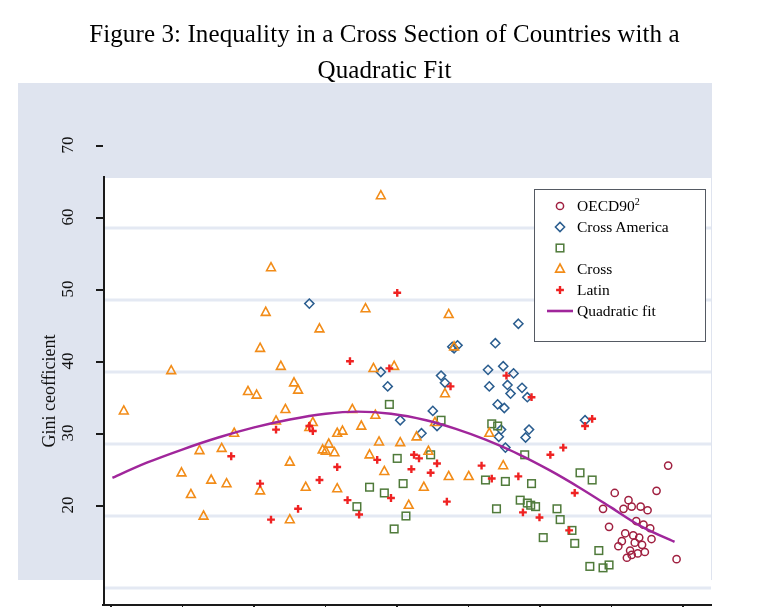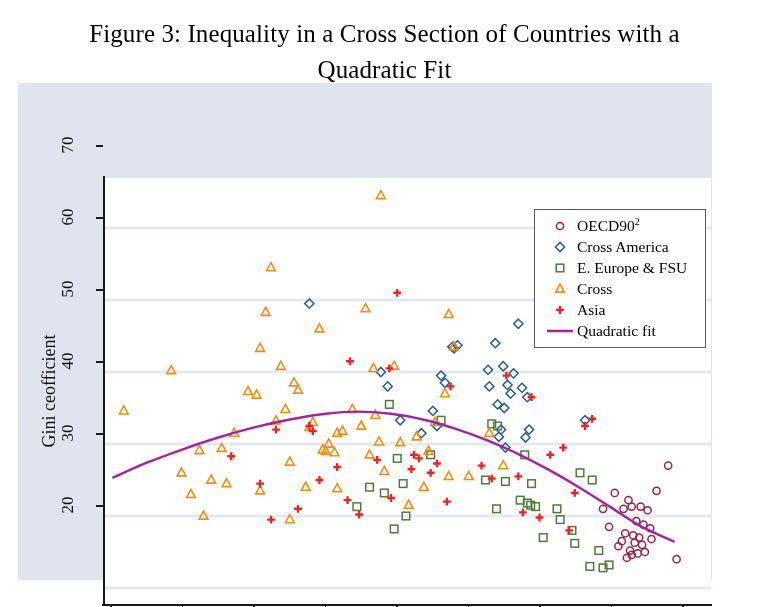--- a/index.html
+++ b/index.html
@@ -77,23 +77,22 @@
     white-space: nowrap;
   }
 
   
   #legend {
     position: absolute;
     left: 516px; top: 106px;
     width: 172px;
     background: #ffffff;
     border: 1.3px solid #555a63;
-    padding: 5px 0 6px 0;
+    padding: 5px 0 20px 0;
     box-sizing: border-box;
-    margin-top: 20px;
   }
   .legend-row {
     display: flex;
     align-items: center;
     height: 21px;
     padding-left: 8px;
   }
   .legend-marker {
     width: 34px;
     display: flex;
@@ -376,37 +375,36 @@
             </svg>
           </span>
           <span class="legend-label">Cross America</span>
         </div>
         <div class="legend-row">
           <span class="legend-marker">
             <svg width="28" height="16">
               <rect x="10.2" y="4.2" width="7.6" height="7.6" fill="none" stroke="#4f7a3a" stroke-width="1.5"></rect>
             </svg>
           </span>
-          <span class="legend-label">E. Europe &amp; FSU</span>
         </div>
         <div class="legend-row">
           <span class="legend-marker">
             <svg width="28" height="16">
               <polygon points="14,3 18.4,11.1 9.6,11.1" fill="none" stroke="#f28c18" stroke-width="1.6"></polygon>
             </svg>
           </span>
           <span class="legend-label">Cross</span>
         </div>
         <div class="legend-row">
           <span class="legend-marker">
             <svg width="28" height="16">
               <path d="M10.1,8 L17.9,8 M14,4.1 L14,11.9" stroke="#ef2222" stroke-width="2.4" fill="none"></path>
             </svg>
           </span>
-          <span class="legend-label">Asia</span>
+          <span class="legend-label">Latin</span>
         </div>
         <div class="legend-row">
           <span class="legend-marker">
             <svg width="28" height="16">
               <line x1="1" x2="27" y1="8" y2="8" stroke="#a0269b" stroke-width="2.6"></line>
             </svg>
           </span>
           <span class="legend-label">Quadratic fit</span>
         </div>
       </div>

